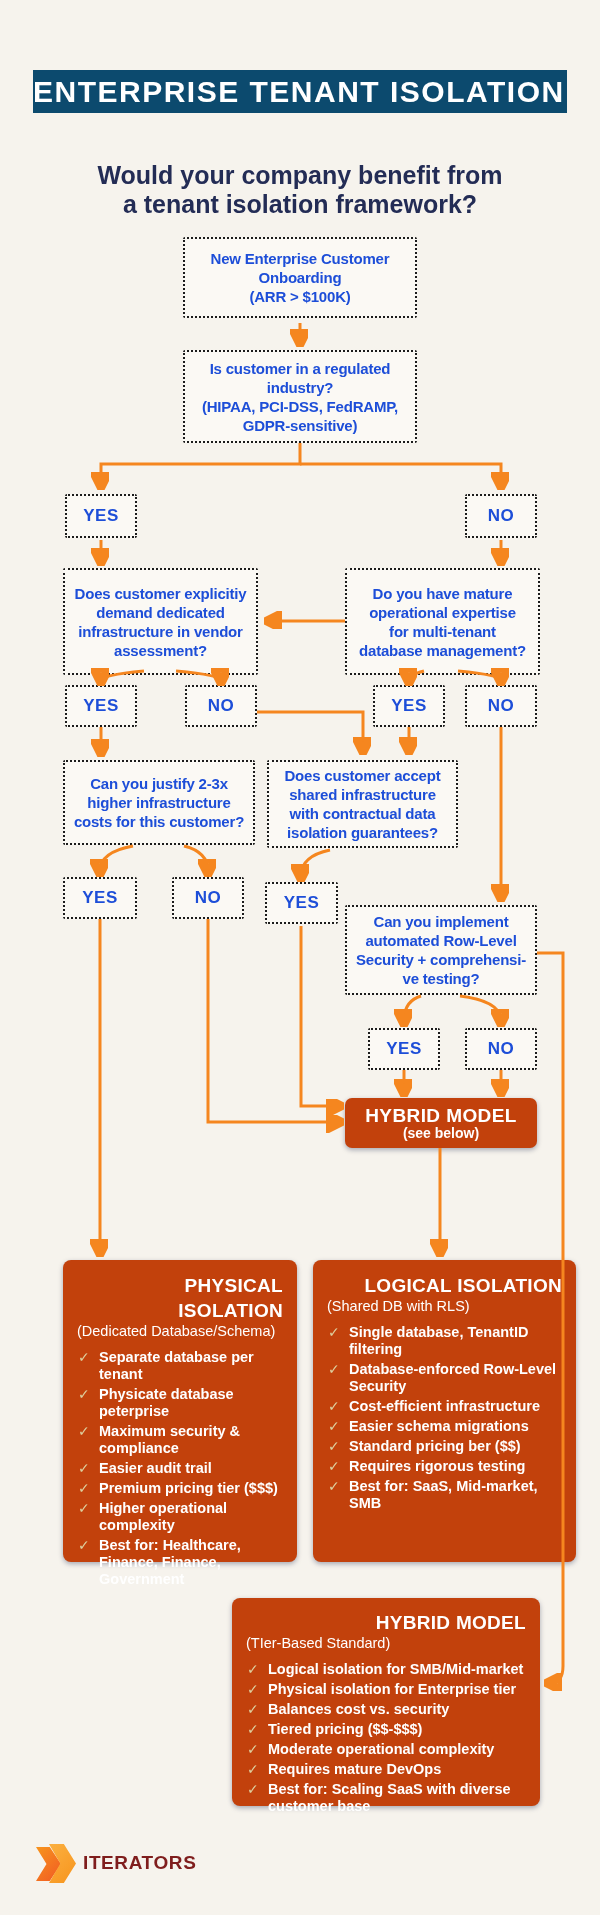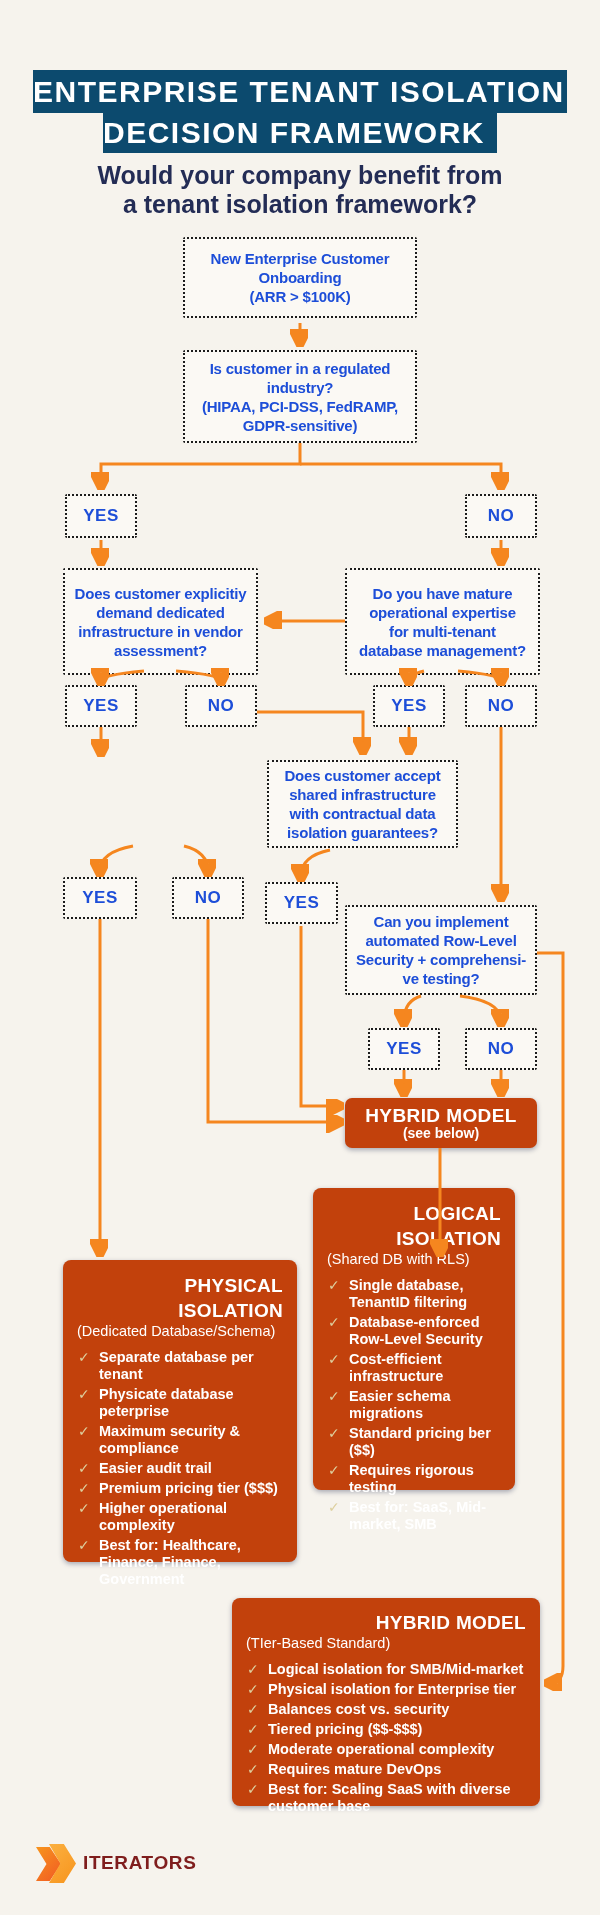--- a/index.html
+++ b/index.html
@@ -29,39 +29,38 @@
   #hybrid-ref .h{font-size:19px;font-weight:bold;letter-spacing:0.4px;line-height:21px;}
   #hybrid-ref .s{font-size:14px;font-weight:bold;line-height:15px;}
   .panel{padding:13px 14px 10px 14px;}
   .panel .ph{font-size:19px;font-weight:bold;text-align:right;letter-spacing:0.3px;line-height:25px;}
   .panel .ps{font-size:14.5px;font-weight:normal;text-align:left;line-height:17px;margin-bottom:9px;}
   .panel ul{list-style:none;margin:0;padding:0;}
   .panel li{position:relative;padding-left:22px;font-size:14.5px;font-weight:bold;
     line-height:17px;margin-bottom:3px;}
   .panel li .ck{position:absolute;left:1px;top:0;color:#ddcf9e;font-weight:normal;font-size:14px;}
   #panel-physical{left:63px;top:1260px;width:234px;height:302px;}
-  #panel-logical{left:313px;top:1188px;width:202px;height:302px;}
+  #panel-logical{left:313px;top:1260px;width:263px;height:302px;}
   #panel-hybrid{left:232px;top:1598px;width:308px;height:208px;padding-top:12px;}
   
   #wires{position:absolute;left:0;top:0;z-index:3;pointer-events:none;}
   #wires path{stroke:#f5861f;stroke-width:3;fill:none;}
   
   .chev{position:absolute;clip-path:polygon(0% 0%,55% 0%,100% 50%,55% 100%,0% 100%,42% 50%);z-index:2;}
   #chev1{left:36px;top:1847px;width:25px;height:34px;background:linear-gradient(135deg,#f7941d,#f15a24);}
   #chev2{left:49px;top:1844px;width:27px;height:39px;background:linear-gradient(135deg,#fbb040,#f7941d);}
   #brand{position:absolute;left:83px;top:1852px;font-size:19px;font-weight:bold;
     color:#7f1d1d;letter-spacing:0.6px;z-index:2;}
 </style>
 </head>
 <body>
 
 <div id="canvas">
 
   <div class="tbar" id="tbar1">ENTERPRISE TENANT ISOLATION</div>
-  <div class="tbar" id="tbar2">DECISION FRAMEWORK</div>
   <div id="subtitle">Would your company benefit from
 a tenant isolation framework?</div>
 
   <svg id="wires" width="600" height="1915" viewBox="0 0 600 1915">
     <defs>
       <marker id="ah" markerWidth="6" markerHeight="6" refX="4" refY="2.5" orient="auto">
         <path d="M0,0 L5,2.5 L0,5 Z" fill="#f5861f" stroke="none"></path>
       </marker>
     </defs>
     <path d="M300,323 V341" marker-end="url(#ah)"></path>
@@ -110,20 +109,23 @@
   <div class="dbox big" style="left:345px;top:568px;width:195px;height:107px;">Do you have mature
 operational expertise
 for multi-tenant
 database management?</div>
 
   <div class="dbox small" style="left:65px;top:685px;width:72px;height:42px;">YES</div>
   <div class="dbox small" style="left:185px;top:685px;width:72px;height:42px;">NO</div>
   <div class="dbox small" style="left:373px;top:685px;width:72px;height:42px;">YES</div>
   <div class="dbox small" style="left:465px;top:685px;width:72px;height:42px;">NO</div>
 
+  <div class="dbox big" style="left:63px;top:760px;width:192px;height:85px;">Can you justify 2-3x
+higher infrastructure
+costs for this customer?</div>
   <div class="dbox big" style="left:267px;top:760px;width:191px;height:88px;">Does customer accept
 shared infrastructure
 with contractual data
 isolation guarantees?</div>
 
   <div class="dbox small" style="left:63px;top:877px;width:74px;height:42px;">YES</div>
   <div class="dbox small" style="left:172px;top:877px;width:72px;height:42px;">NO</div>
   <div class="dbox small" style="left:265px;top:882px;width:73px;height:42px;">YES</div>
 
   <div class="dbox big" style="left:345px;top:905px;width:192px;height:90px;">Can you implement

